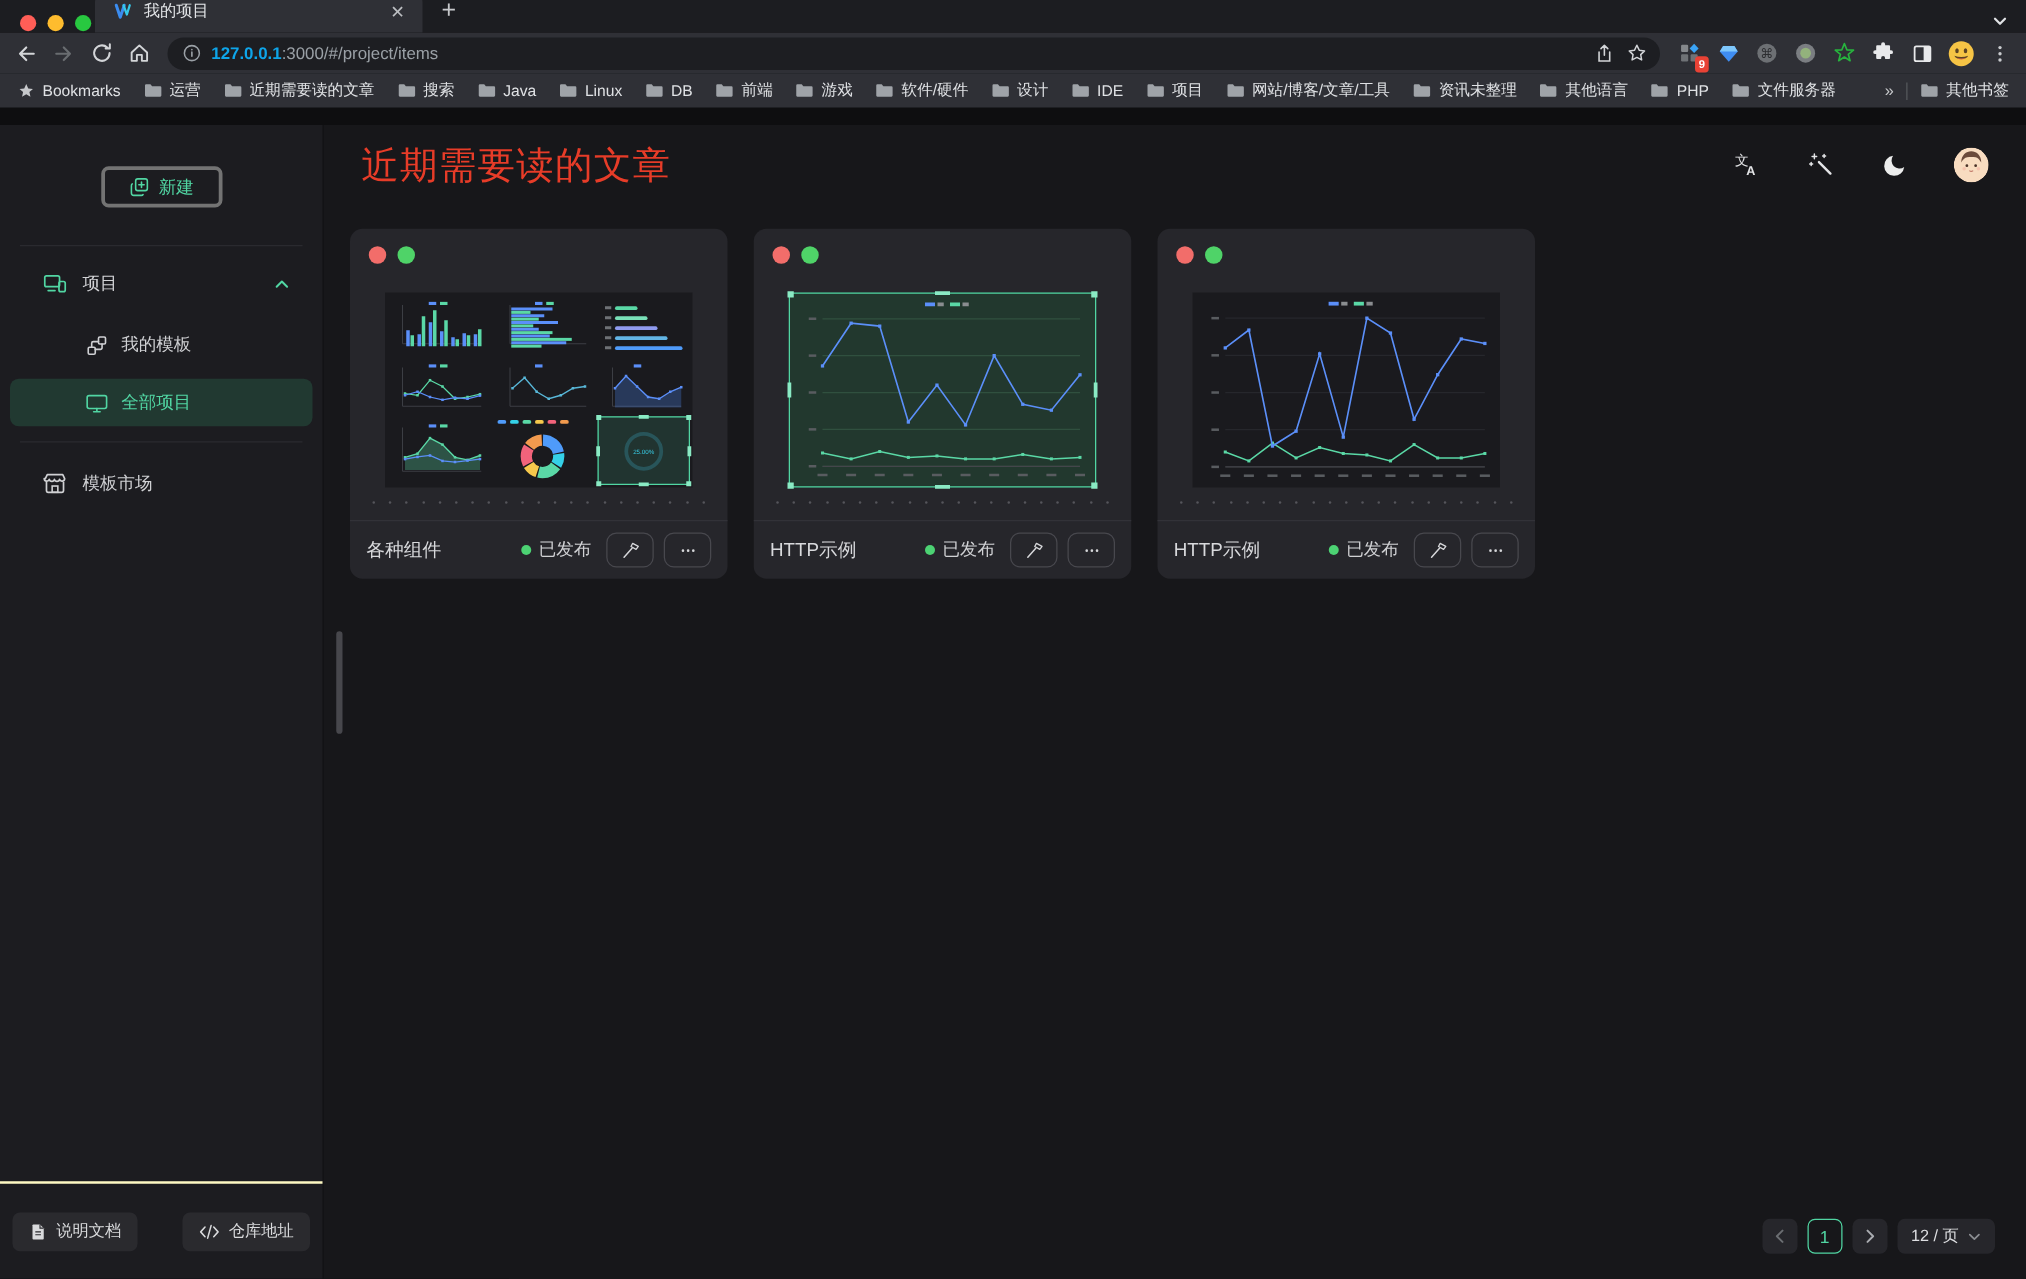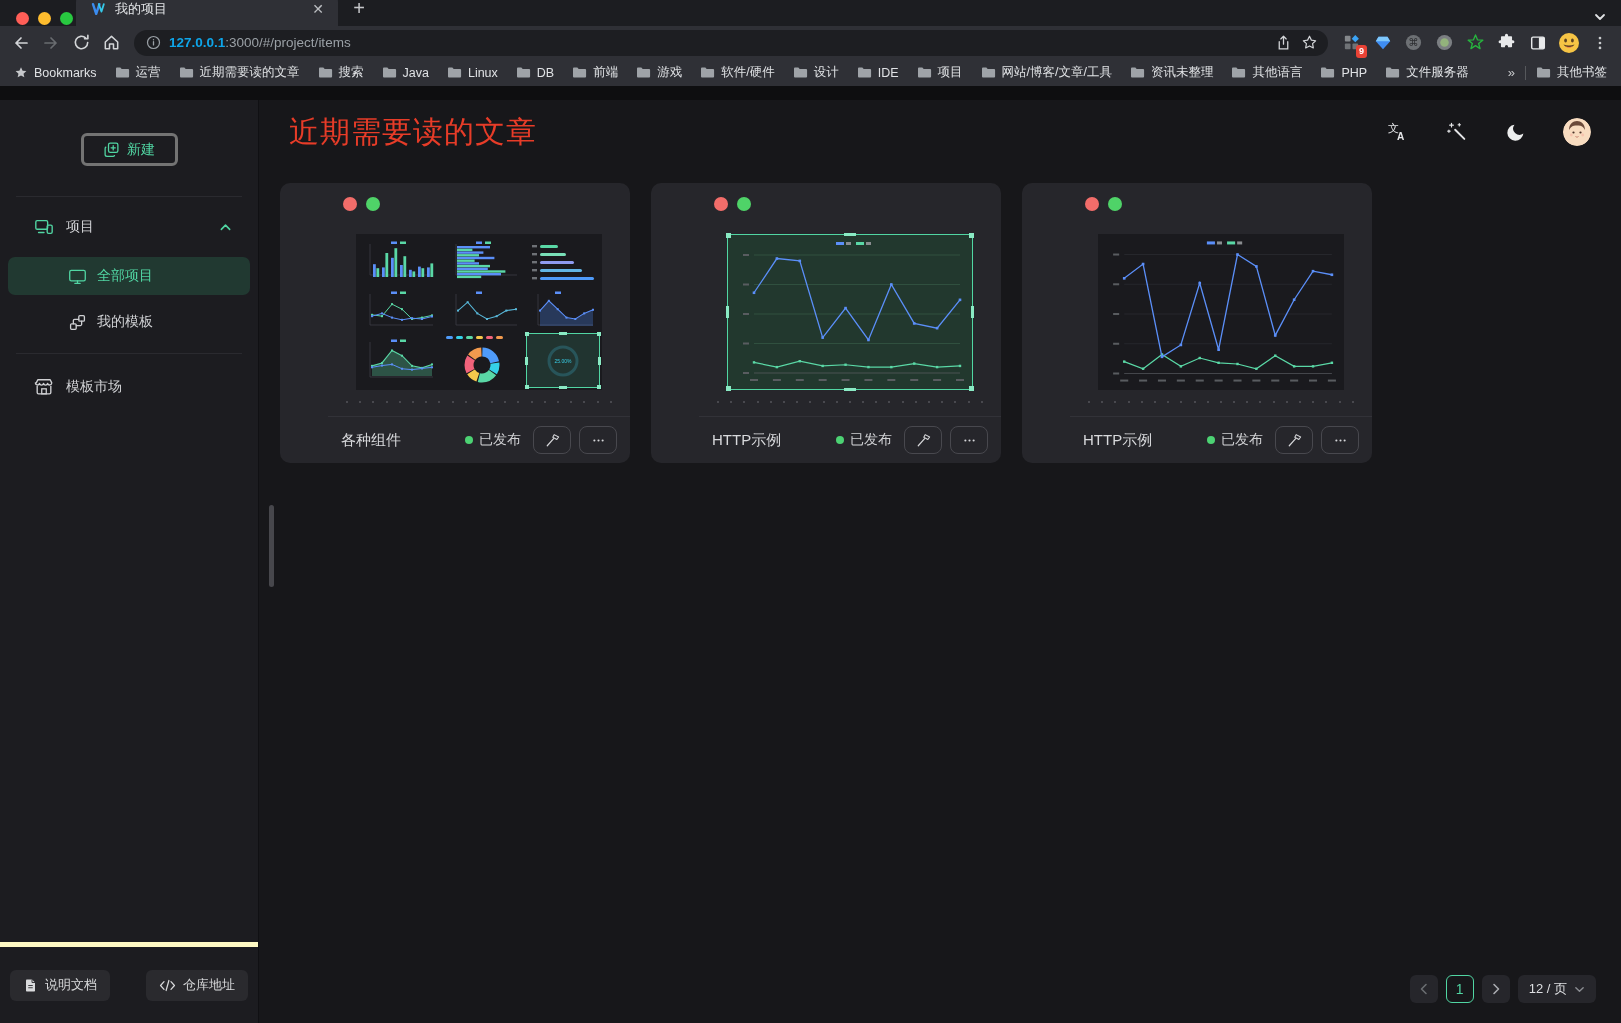--- a/index.html
+++ b/index.html
@@ -42,33 +42,33 @@
   .app{position:absolute;top:100px;left:0;right:0;bottom:0;display:flex;background:#17171a;}
   .sidebar{width:258px;background:#1c1c20;border-right:1px solid #101013;position:relative;flex-shrink:0;}
   .new-btn{margin:33px auto 0;width:97px;height:33px;display:flex;align-items:center;justify-content:center;gap:7px;background:transparent;border:3px solid #737373;border-radius:6px;color:#51d6a3;font-size:14px;}
   .sb-div{margin:30px 16px 0;border-top:1px solid #2a2a2f;}
   .sb-section{margin-top:8px;height:44px;display:flex;align-items:center;padding:0 26px 0 34px;color:#d2d3d6;font-size:14px;gap:12px;}
   .sb-section .chev{margin-left:auto;color:#51d6a3;}
   .sb-group{padding:2px 0 6px 46px;color:#7c7d82;font-size:13px;}
   .sb-item{margin:8px 8px 0;height:38px;border-radius:7px;display:flex;align-items:center;padding-left:60px;gap:10px;color:#cfd0d3;font-size:14px;}
   .sb-item.active{background:#213931;color:#51d6a3;}
   .sb-item-top{margin:12px 8px 0;height:42px;display:flex;align-items:center;padding-left:26px;gap:12px;color:#cfd0d3;font-size:14px;}
-  .sb-footer{position:absolute;left:0;right:0;bottom:0;border-top:5px solid #fef9c3;height:76px;display:flex;align-items:center;justify-content:space-between;padding:0 10px;}
+  .sb-footer{position:absolute;left:0;right:0;bottom:0;border-top:2px solid #fef9c3;height:76px;display:flex;align-items:center;justify-content:space-between;padding:0 10px;}
   .sb-fbtn{height:31px;display:flex;align-items:center;gap:7px;padding:0 13px;background:#2a2a2e;border:none;border-radius:6px;color:#d9dadc;font-size:13px;}
 
   .main{flex:1;position:relative;background:#17171a;min-width:0;}
   .main-header{height:64px;display:flex;align-items:center;padding:0 30px;}
   .page-title{font-size:30px;color:#e73c28;letter-spacing:1px;}
   .hicons{margin-left:auto;display:flex;align-items:center;gap:37px;}
   .hicon{color:#e4e5e7;display:flex;align-items:center;justify-content:center;}
   .avatar{width:28px;height:28px;border-radius:50%;overflow:hidden;}
   .scroll-thumb{position:absolute;left:10px;top:405px;width:5px;height:82px;background:#47474c;border-radius:3px;}
 
   .cards-row{position:absolute;left:21px;top:83px;display:flex;gap:21px;}
-  .card{width:302px;height:280px;background:#26262b;border-radius:10px;display:flex;flex-direction:column;padding-left:48px;}
+  .card{width:302px;height:280px;background:#26262b;border-radius:10px;display:flex;flex-direction:column;}
   .card-lights{display:flex;gap:9px;padding:14px 0 0 15px;}
   .card-lights i{width:14px;height:14px;border-radius:50%;}
   .card-lights .r{background:#f26d6a}.card-lights .g{background:#4fd368}
   .thumb{margin:23px auto 0;width:246px;height:156px;background:#1a1a1e;position:relative;box-sizing:border-box;}
   .thumb.selected{background:#22382e;border:1px solid #51d6a3;}
   .hnd{position:absolute;background:#8aeac4;z-index:3;}
   .thumb-dots{margin:8px 18px 0;height:8px;display:flex;justify-content:space-between;align-items:center;}
   .thumb-dots i{width:2px;height:2px;border-radius:50%;background:#55555b;}
   .card-footer{margin-top:auto;height:46px;border-top:1px solid #323238;display:flex;align-items:center;padding:0 13px;gap:8px;}
   .card-title{flex:1;font-size:15px;color:#d8d9dc;white-space:nowrap;}
@@ -384,35 +384,35 @@
         </svg>
       <span>项目</span>
       <span class="chev">
           <svg width="13" height="13" viewBox="0 0 14 14">
             <path d="M2.5 9l4.5-4.5L11.5 9" fill="none" stroke="currentColor" stroke-width="1.7" stroke-linecap="round" stroke-linejoin="round"></path>
           </svg>
         </span>
     </div>
 
 
-    <div class="sb-item active">
-      <svg width="19" height="19" viewBox="0 0 22 22">
-          <rect x="2" y="4" width="18" height="12" rx="1.8" fill="none" stroke="currentColor" stroke-width="1.5"></rect>
-          <path d="M8 19h6M11 16v3" stroke="currentColor" stroke-width="1.5" stroke-linecap="round"></path>
-        </svg>
-      <span>全部项目</span>
-    </div>
-
     <div class="sb-item">
       <svg width="19" height="19" viewBox="0 0 22 22">
           <rect x="12.5" y="3" width="6.5" height="6.5" rx="1.2" fill="none" stroke="currentColor" stroke-width="1.5"></rect>
           <rect x="3" y="12.5" width="6.5" height="6.5" rx="1.2" fill="none" stroke="currentColor" stroke-width="1.5"></rect>
           <path d="M6.2 12.5V8.8a1.5 1.5 0 0 1 1.5-1.5h4.8M15.8 9.5v3.5a1.5 1.5 0 0 1-1.5 1.5H9.5" fill="none" stroke="currentColor" stroke-width="1.5" stroke-linecap="round"></path>
         </svg>
       <span>我的模板</span>
+    </div>
+
+    <div class="sb-item active">
+      <svg width="19" height="19" viewBox="0 0 22 22">
+          <rect x="2" y="4" width="18" height="12" rx="1.8" fill="none" stroke="currentColor" stroke-width="1.5"></rect>
+          <path d="M8 19h6M11 16v3" stroke="currentColor" stroke-width="1.5" stroke-linecap="round"></path>
+        </svg>
+      <span>全部项目</span>
     </div>
 
     <div class="sb-div" style="margin-top:12px"></div>
 
     <div class="sb-item-top">
       <svg width="20" height="20" viewBox="0 0 22 22">
           <path d="M3.5 9.5V17a1.5 1.5 0 0 0 1.5 1.5h12A1.5 1.5 0 0 0 18.5 17V9.5" fill="none" stroke="currentColor" stroke-width="1.5"></path>
           <path d="M2.5 6.5L4.2 3h13.6l1.7 3.5a2.3 2.3 0 0 1-4.5.6 2.3 2.3 0 0 1-4.5 0 2.3 2.3 0 0 1-4.5 0 2.3 2.3 0 0 1-4.5-.6z" fill="none" stroke="currentColor" stroke-width="1.5" stroke-linejoin="round"></path>
           <rect x="8.5" y="13" width="5" height="5.5" fill="none" stroke="currentColor" stroke-width="1.4"></rect>
         </svg>

